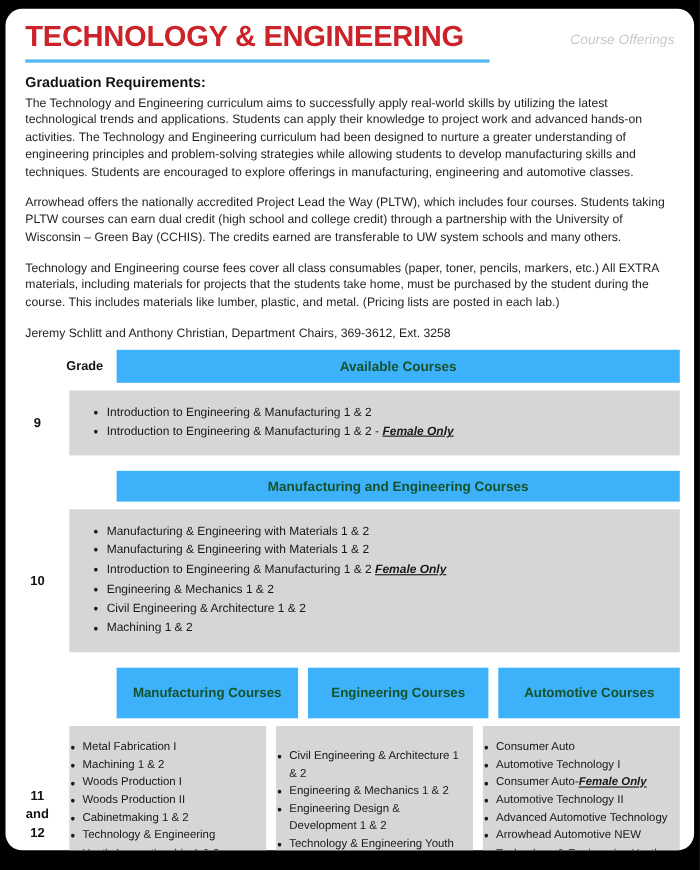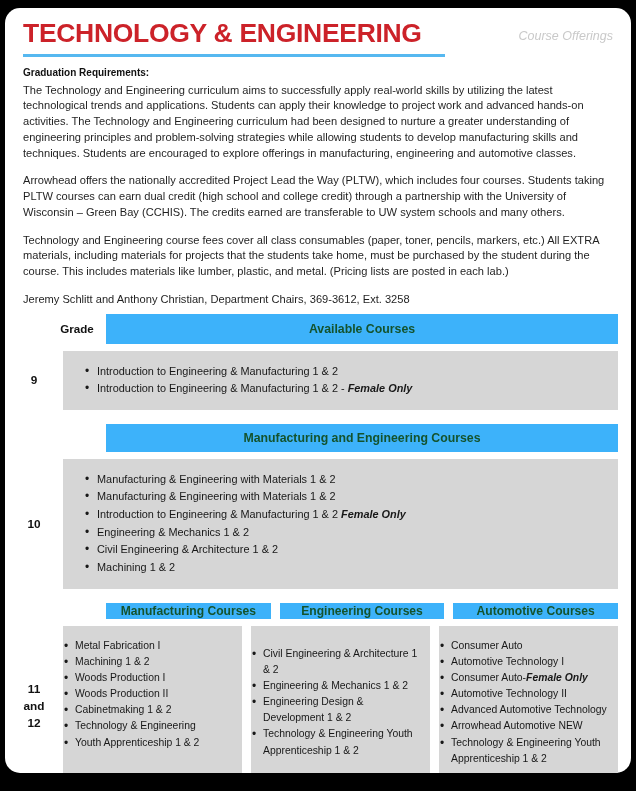--- a/index.html
+++ b/index.html
@@ -67,21 +67,21 @@
     background: #56b8f0;
   }
 
   
   .intro {
     padding: 0 18px;
     margin-top: 10px;
     color: #1b1b1b;
   }
   .intro h2 {
-    font-size: 10px;
+    font-size: 13px;
     font-weight: bold;
     margin: 0 0 5px 0;
     color: #111111;
   }
   .intro p {
     font-size: 11.1px;
     line-height: 1.42;
     margin: 0 0 12px 0;
     color: #1f1f1f;
   }
@@ -158,35 +158,36 @@
     content: "•";
     position: absolute;
     left: -12px;
     top: -1px;
     font-size: 12px;
     color: #181818;
   }
   ul.courses li b {
     font-weight: bold;
     font-style: italic;
+    text-decoration: underline;
   }
 
   
   .block-gap { height: 14px; }
 
   
   .cols-headers {
     display: flex;
     gap: 9px;
     flex: 1;
   }
   .cols-headers .bar {
     flex: 1 1 0;
     font-size: 12.1px;
-    padding: 1px 2px;
+    padding: 16px 2px;
   }
   .cols-body {
     display: flex;
     gap: 9px;
     flex: 1;
     align-items: stretch;
   }
   .col-box {
     flex: 1 1 0;
     background: #d6d6d6;

